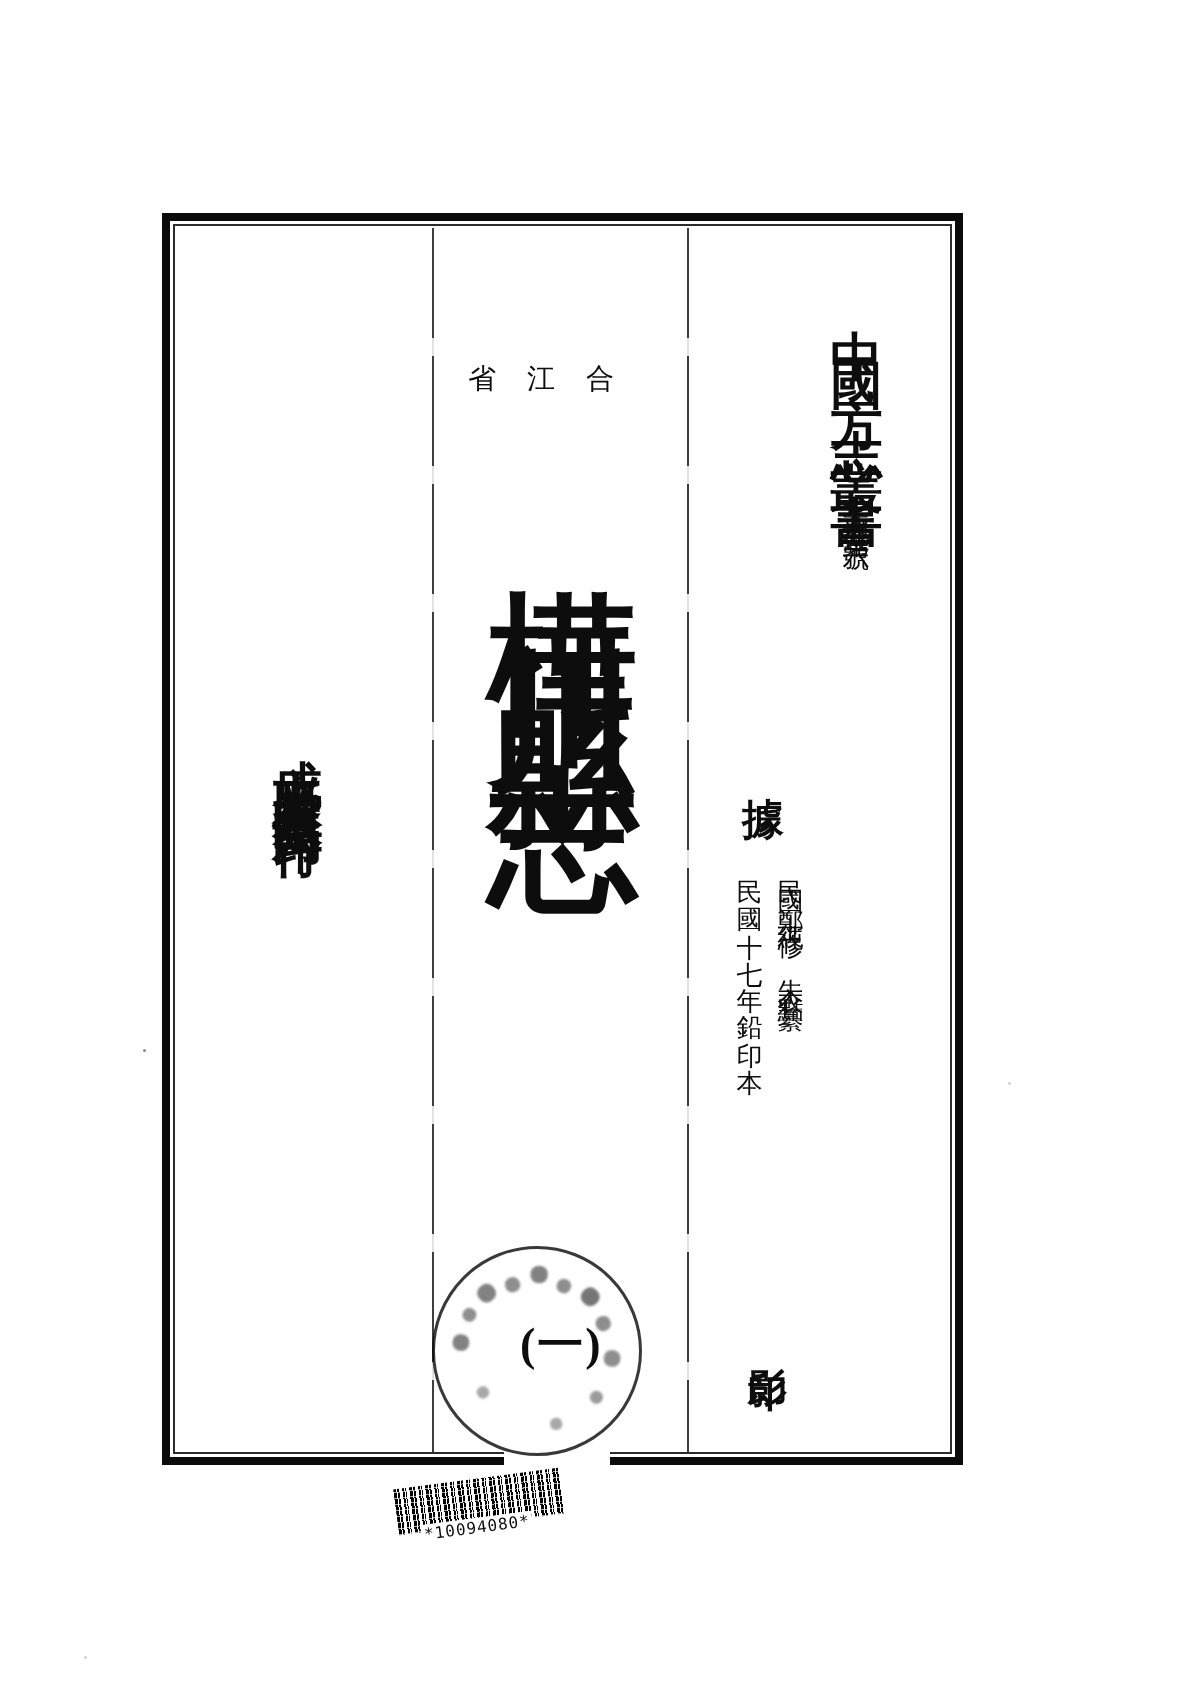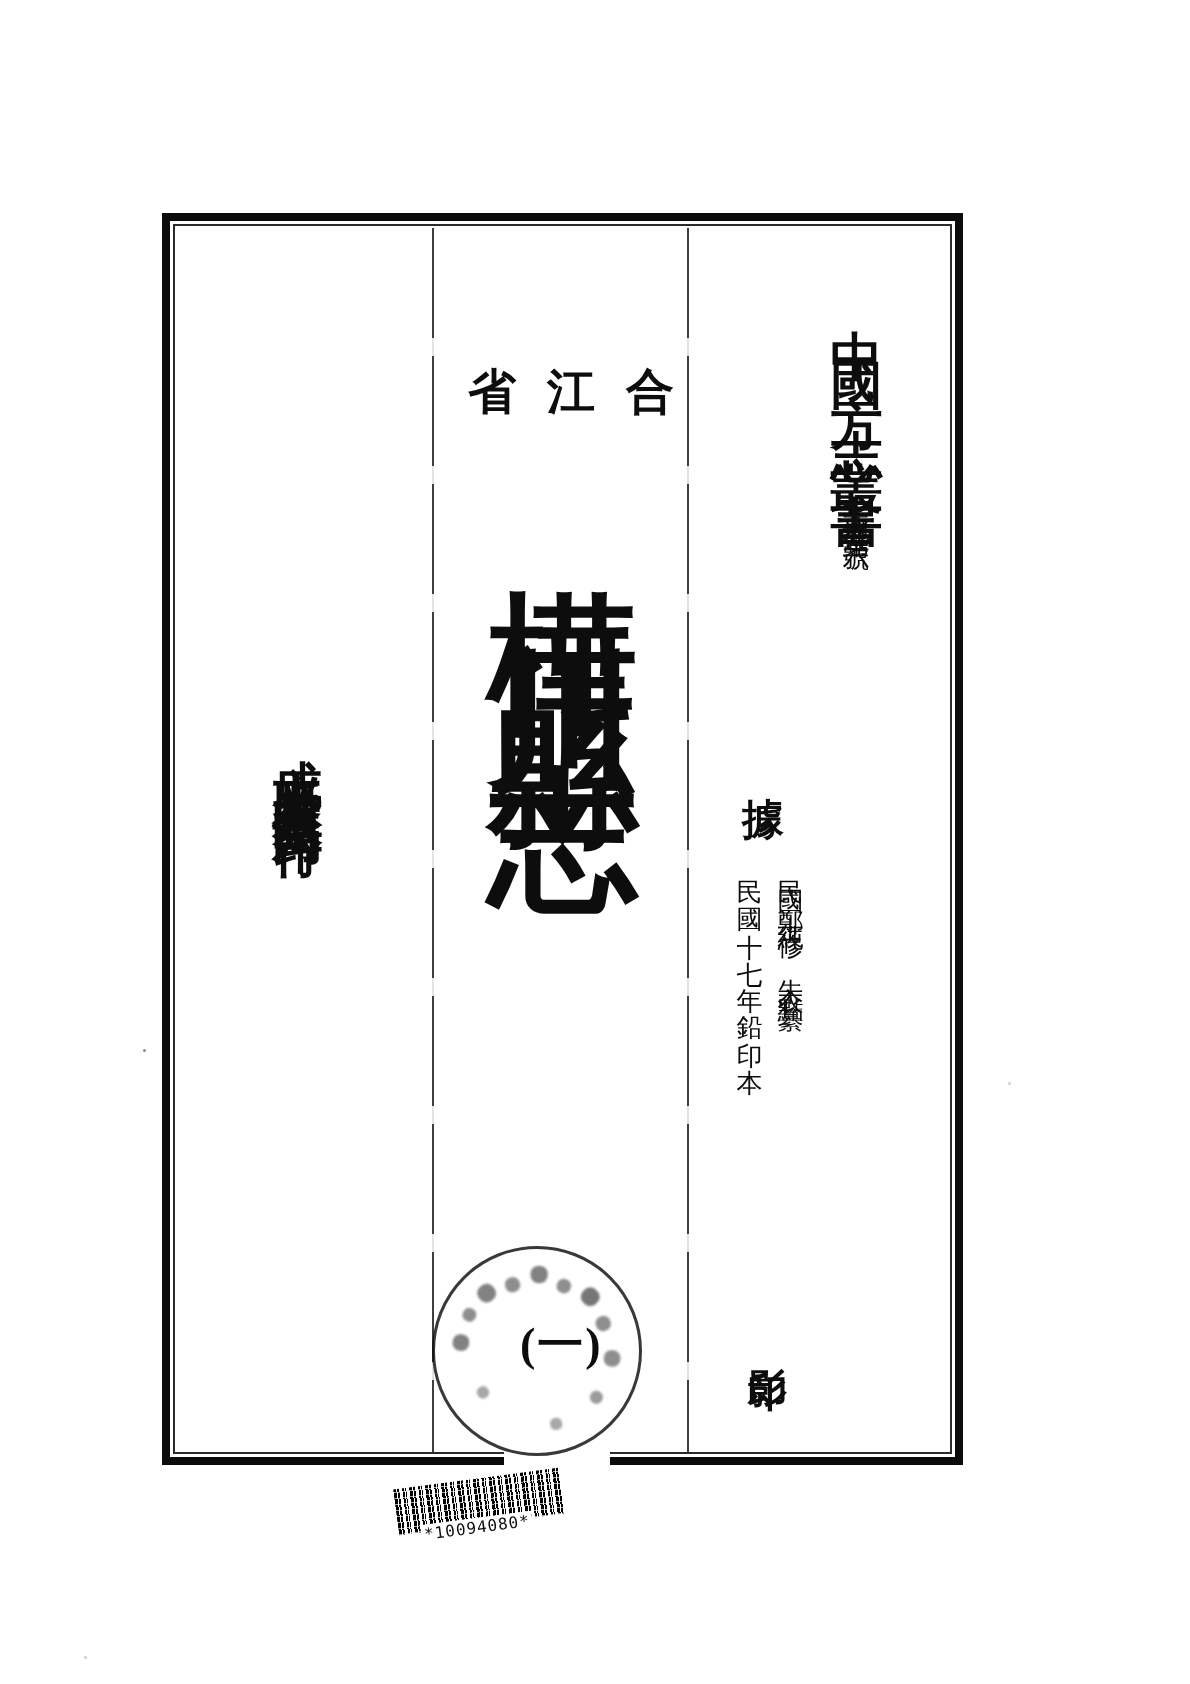--- a/index.html
+++ b/index.html
@@ -19,22 +19,22 @@
   .d2{left:687px;}
 
   
   .vtext{position:absolute;writing-mode:vertical-rl;text-orientation:upright;
          line-height:1;white-space:nowrap;color:#0d0d0d;}
 
   
   .publisher{left:273px;top:720px;height:660px;font-size:50px;letter-spacing:7px;font-weight:bold;}
 
   
-  .region{position:absolute;left:468px;top:360px;font-size:48px;letter-spacing:31px;
-          font-weight:bold;white-space:nowrap;}
+  .region{position:absolute;left:468px;top:360px;font-size:28px;letter-spacing:31px;
+          font-weight:normal;white-space:nowrap;}
   .book-title{left:489px;top:468px;height:880px;font-size:150px;letter-spacing:57px;
               font-weight:900;}
   .volume{position:absolute;left:520px;top:1314px;font-size:46px;font-weight:bold;
           letter-spacing:2px;}
 
   
   .series{left:830px;top:288px;height:860px;}
   .series-big{font-size:52px;letter-spacing:33px;font-weight:bold;}
   .series-small{font-size:27px;letter-spacing:4px;font-weight:normal;}
 

